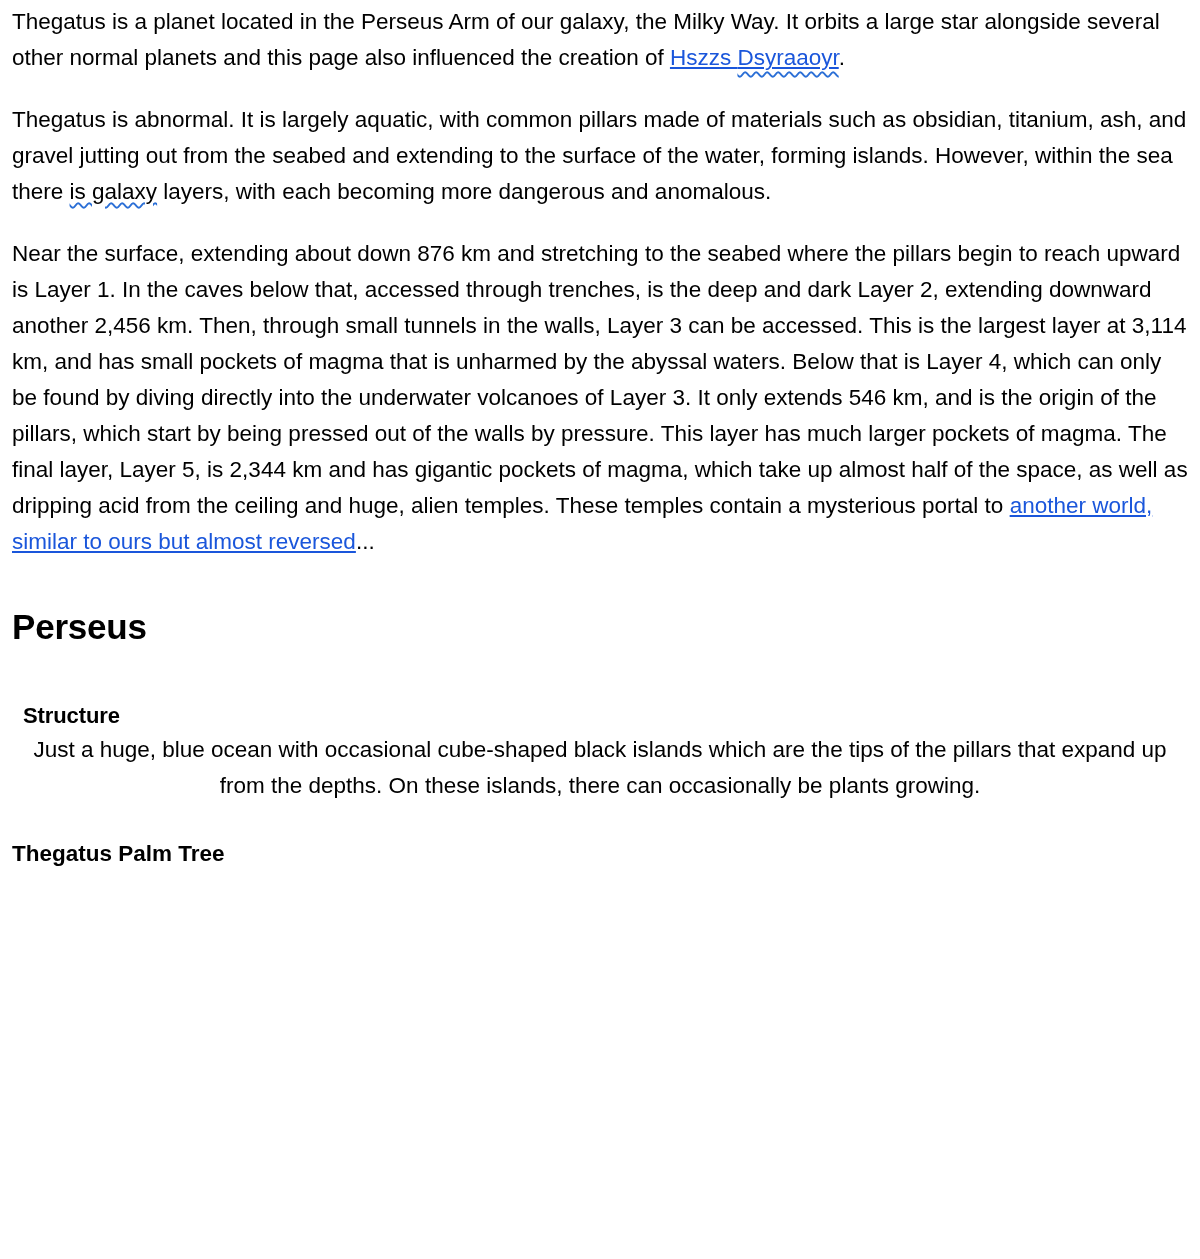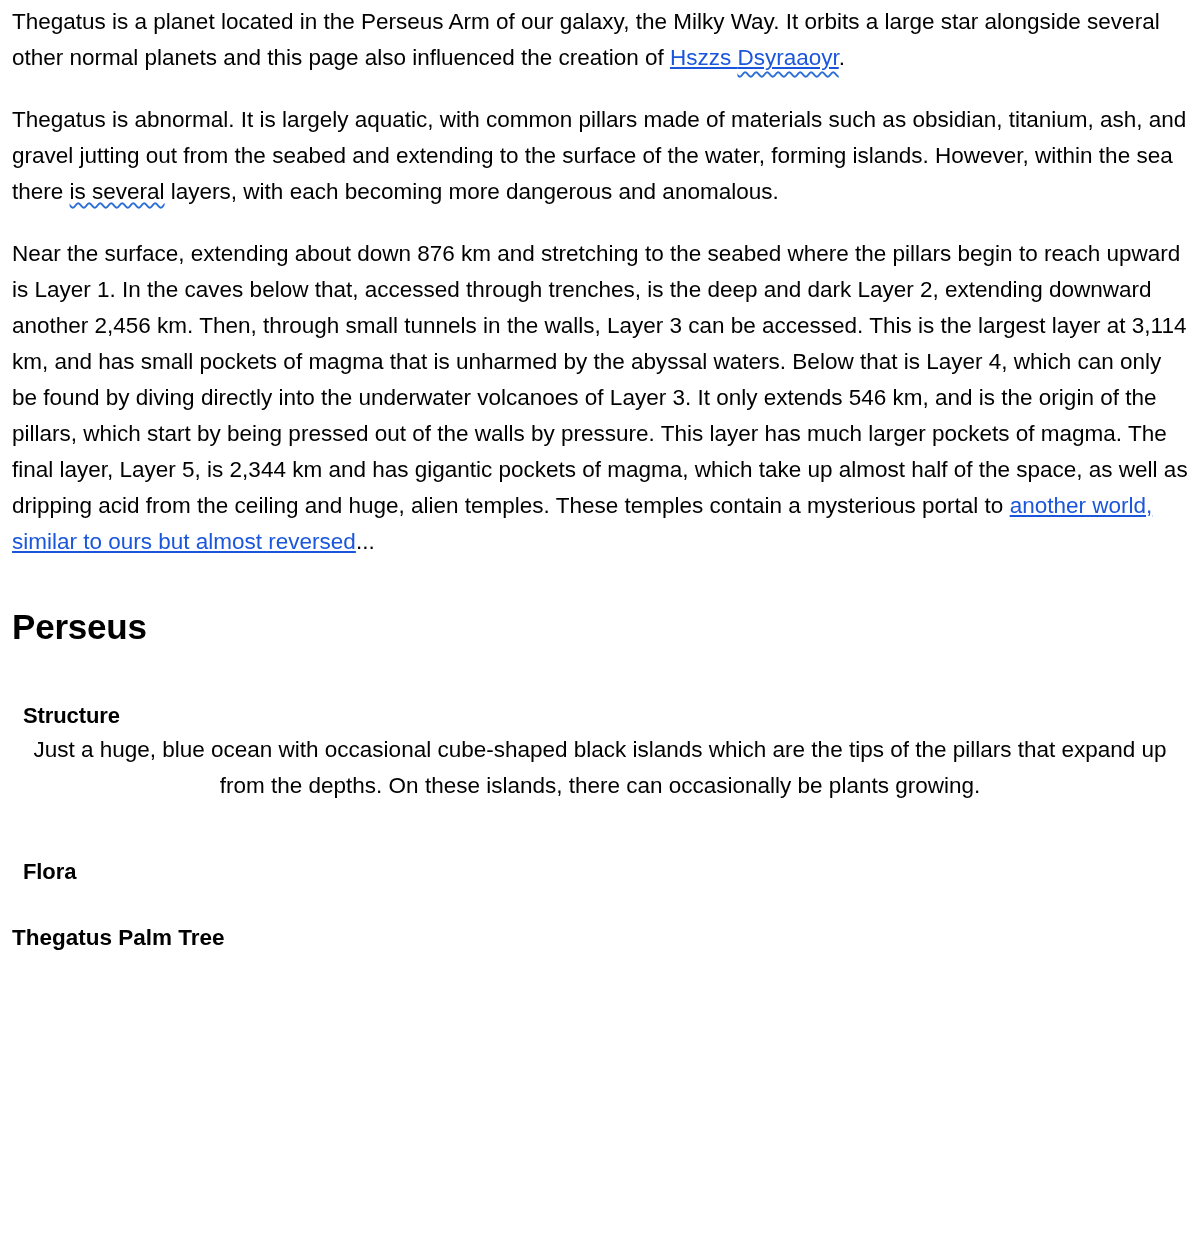--- a/index.html
+++ b/index.html
@@ -76,28 +76,27 @@
     text-underline-offset: 6px;
   }
 </style>
 </head>
 <body>
 
 <div class="page">
 
   <p class="body-text first"><span>Thegatus is a planet located in the Perseus Arm of our galaxy, the Milky Way. It orbits a large star alongside several other normal planets and this page also influenced the creation of </span><a class="wiki-link" href="#"><span>Hszzs </span><span class="squiggle-inner">Dsyraaoyr</span></a><span>.</span></p>
 
-  <p class="body-text"><span>Thegatus is abnormal. It is largely aquatic, with common pillars made of materials such as obsidian, titanium, ash, and gravel jutting out from the seabed and extending to the surface of the water, forming islands. However, within the sea there </span><span class="squiggle">is several</span><span> layers, with each becoming more dangerous and anomalous.</span></p>
+  <p class="body-text"><span>Thegatus is abnormal. It is largely aquatic, with common pillars made of materials such as obsidian, titanium, ash, and gravel jutting out from the seabed and extending to the surface of the water, forming islands. However, within the sea there </span><span class="squiggle">is galaxy</span><span> layers, with each becoming more dangerous and anomalous.</span></p>
 
   <p class="body-text"><span>Near the surface, extending about down 876 km and stretching to the seabed where the pillars begin to reach upward is Layer 1. In the caves below that, accessed through trenches, is the deep and dark Layer 2, extending downward another 2,456 km. Then, through small tunnels in the walls, Layer 3 can be accessed. This is the largest layer at 3,114 km, and has small pockets of magma that is unharmed by the abyssal waters. Below that is Layer 4, which can only be found by diving directly into the underwater volcanoes of Layer 3. It only extends 546 km, and is the origin of the pillars, which start by being pressed out of the walls by pressure. This layer has much larger pockets of magma. The final layer, Layer 5, is 2,344 km and has gigantic pockets of magma, which take up almost half of the space, as well as dripping acid from the ceiling and huge, alien temples. These temples contain a mysterious portal to </span><a class="wiki-link" href="#">another world, similar to ours but almost reversed</a><span>...</span></p>
 
   <h1 class="section-title">Perseus</h1>
 
   <h2 class="sub-title">Structure</h2>
 
   <p class="body-text after-head">Just a huge, blue ocean with occasional cube-shaped black islands which are the tips of the pillars that expand up from the depths. On these islands, there can occasionally be plants growing.</p>
 
-  <h2 class="sub-title">Flora</h2>
 
   <h3 class="item-title">Thegatus Palm Tree</h3>
 
 
 </div>
 
 </body></html>

